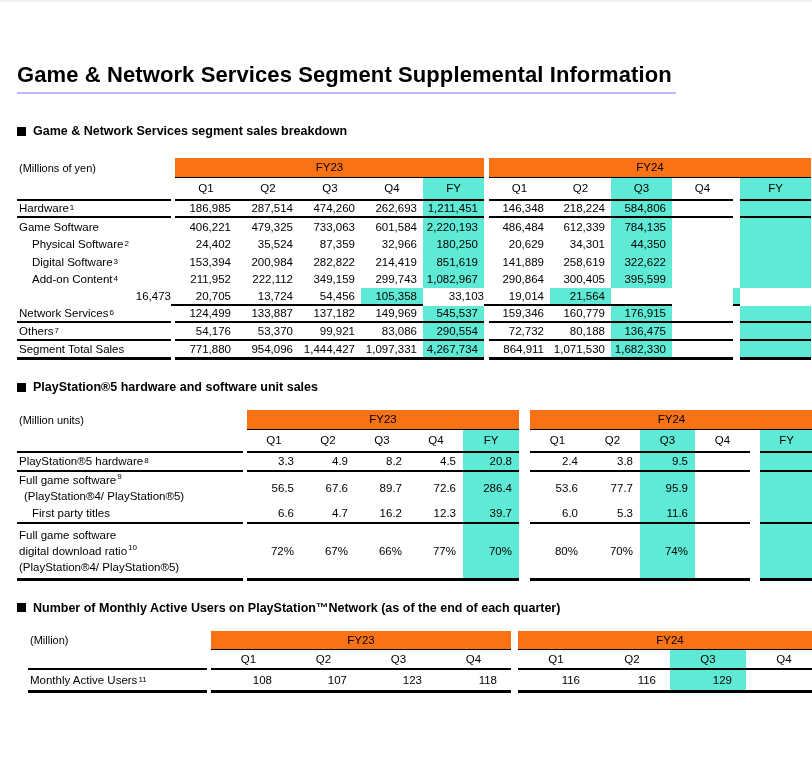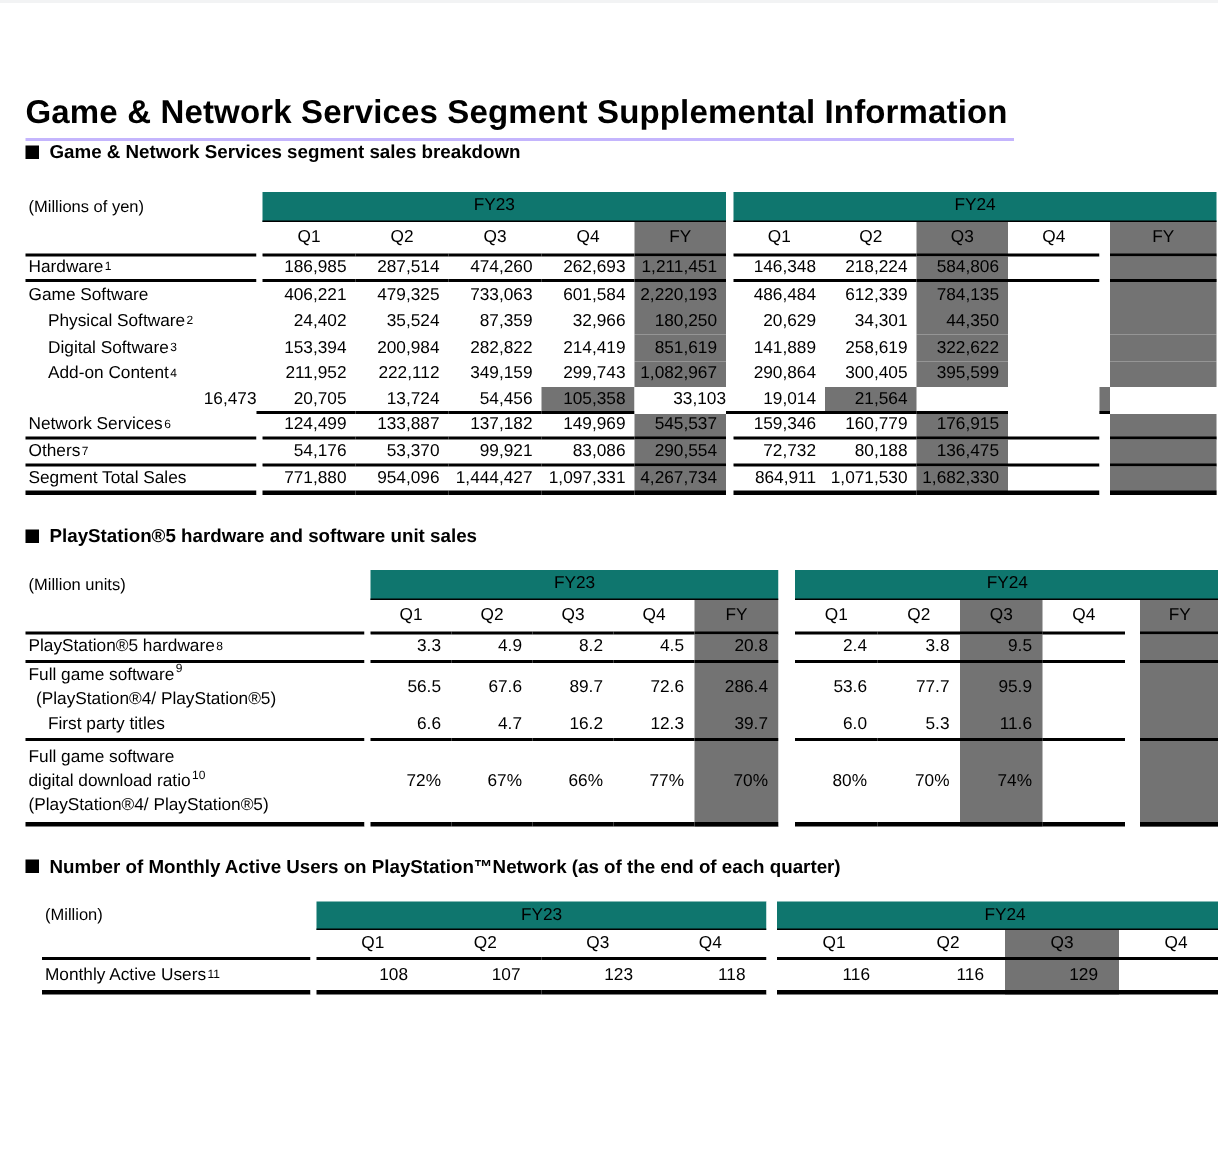--- a/index.html
+++ b/index.html
@@ -30,37 +30,37 @@
   .t3 .row { grid-template-columns:179px 4px 75px 75px 75px 75px 7px 76px 76px 76px 76px; }
 
   .c { display:flex; align-items:center; font-size:11.5px; white-space:nowrap; }
   .n  { justify-content:flex-end; padding-right:6px; }
   .t2 .n { padding-right:7px; }
   .t3 .n { padding-right:14px; }
   .ct { justify-content:center; }
   .lb { padding-left:2px; }
   .ind { padding-left:15px; }
   .l2 { padding-left:5px; }
-  .g { background:#737373; }
+  .g { background:#5eead4; }
   .band {
-    background:#0f766e; justify-content:center;
+    background:#f97316; justify-content:center;
     border-bottom:1.6px solid #000; font-size:11.5px;
   }
   .unit { font-size:11px; }
   sup { font-size:8px; line-height:0; margin-left:1px; }
 
   .bb2 .c:not(.sp) { border-bottom:2.2px solid #000; }
   .bb3 .c:not(.sp) { border-bottom:3px solid #000; }
   .sp { border:none !important; background:#fff; }
 
   .r18 { height:19.5px; } .r23 { height:23px; } .r17 { height:17.5px; }
   .r33 { height:32px; } .r57 { height:57px; } .r20 { height:20px; } .r22 { height:22.5px; }
   .mlt { line-height:16px; }
 
-  .mt-h1 { }
+  .mt-h1 { margin-top:30px; }
   .mt-t1 { margin-top:20px; }
   .mt-h2 { margin-top:20px; }
   .mt-t2 { margin-top:16px; }
   .mt-h3 { margin-top:20px; }
   .mt-t3 { margin-top:16px;margin-left:11px; }
 </style>
 </head>
 <body>
 
 <div class="doc">

